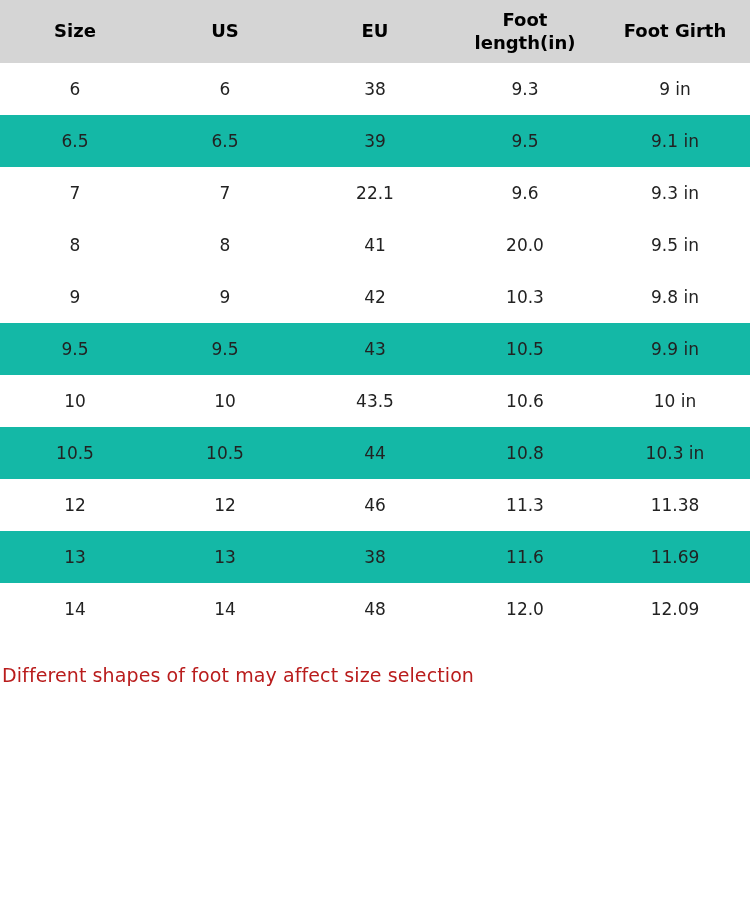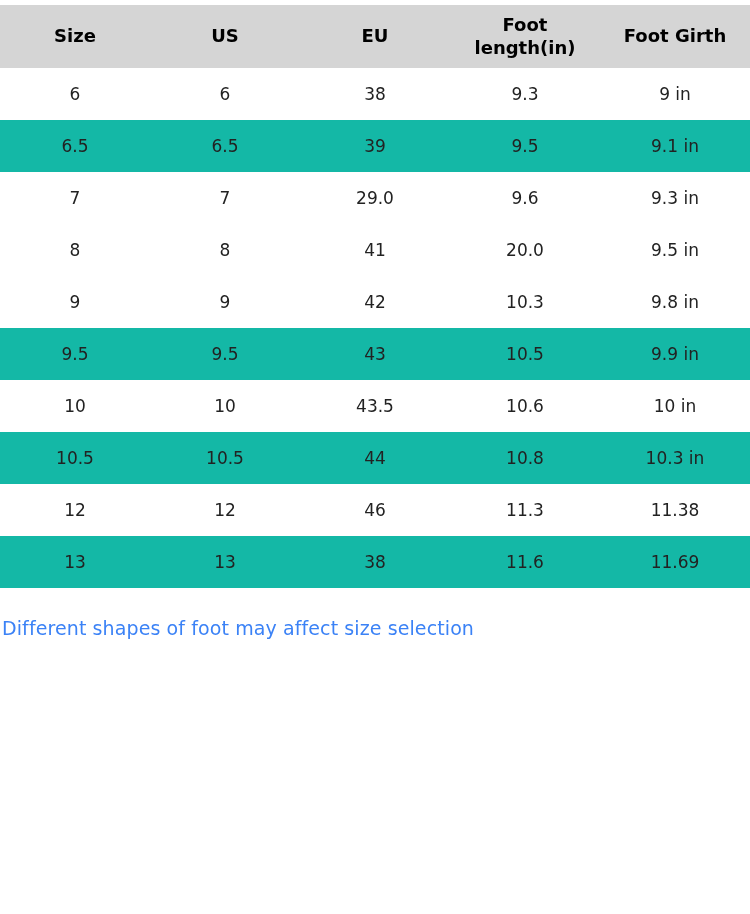--- a/index.html
+++ b/index.html
@@ -10,21 +10,20 @@
   body {
     width: 750px;
     height: 914px;
     font-family: "DejaVu Sans", sans-serif;
     color: #1a1a1a;
     overflow: hidden;
   }
 
   .chart-wrap {
     width: 725px;
-    padding-top: 5px;
     box-sizing: border-box;
   }
 
   table.size-table {
     width: 750px;
     border-collapse: collapse;
     table-layout: fixed;
   }
 
   table.size-table col {
@@ -64,21 +63,21 @@
     vertical-align: middle;
     line-height: 1.2;
     border: 0;
   }
 
   .table-note {
     margin: 0;
     padding: 28px 0 0 2px;
     font-size: 19px;
     font-weight: normal;
-    color: #3b82f6;
+    color: #b91c1c;
     text-align: left;
     line-height: 1.3;
     letter-spacing: 0.1px;
   }
 </style>
 </head>
 <body>
 
 <div class="chart-wrap">
   <table class="size-table">
@@ -109,21 +108,21 @@
         <tr class="alt">
           <td>6.5</td>
           <td>6.5</td>
           <td>39</td>
           <td>9.5</td>
           <td>9.1 in</td>
         </tr>
         <tr>
           <td>7</td>
           <td>7</td>
-          <td>29.0</td>
+          <td>22.1</td>
           <td>9.6</td>
           <td>9.3 in</td>
         </tr>
         <tr>
           <td>8</td>
           <td>8</td>
           <td>41</td>
           <td>20.0</td>
           <td>9.5 in</td>
         </tr>
@@ -162,17 +161,24 @@
           <td>11.3</td>
           <td>11.38</td>
         </tr>
         <tr class="alt">
           <td>13</td>
           <td>13</td>
           <td>38</td>
           <td>11.6</td>
           <td>11.69</td>
         </tr>
+        <tr>
+          <td>14</td>
+          <td>14</td>
+          <td>48</td>
+          <td>12.0</td>
+          <td>12.09</td>
+        </tr>
       </tbody>
   </table>
 
   <p class="table-note">Different shapes of foot may affect size selection</p>
 </div>
 
 </body></html>

